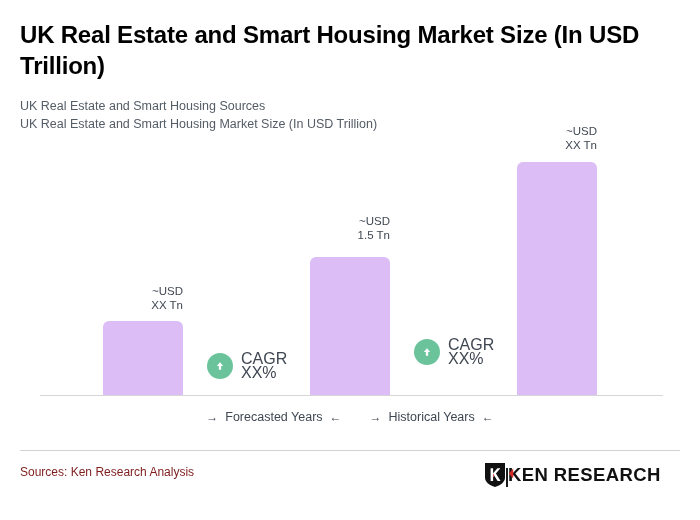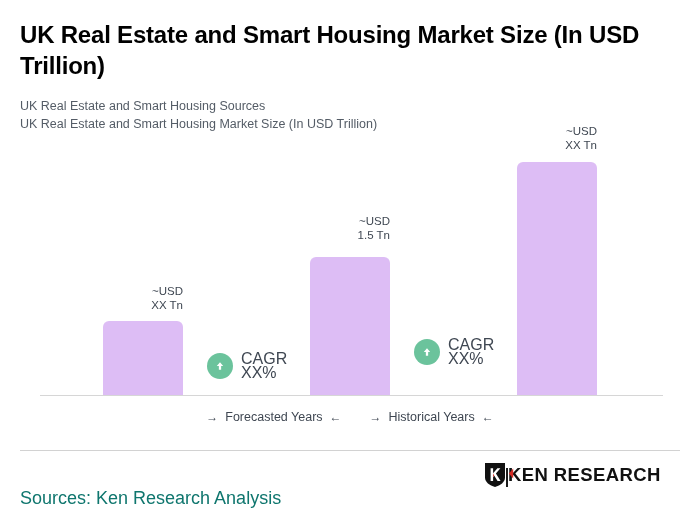--- a/index.html
+++ b/index.html
@@ -128,23 +128,23 @@
     position: absolute;
     left: 20px;
     top: 450px;
     width: 660px;
     height: 1px;
     background: #d2d2d2;
   }
   .sources-text {
     position: absolute;
     left: 20px;
-    top: 488px;
-    font-size: 18px;
-    color: #0f766e;
+    top: 465px;
+    font-size: 12px;
+    color: #7f1d1d;
   }
   .brand-logo {
     position: absolute;
     left: 484px;
     top: 462px;
     display: flex;
     align-items: center;
     gap: 0;
   }
   .brand-mark { display: block; }

